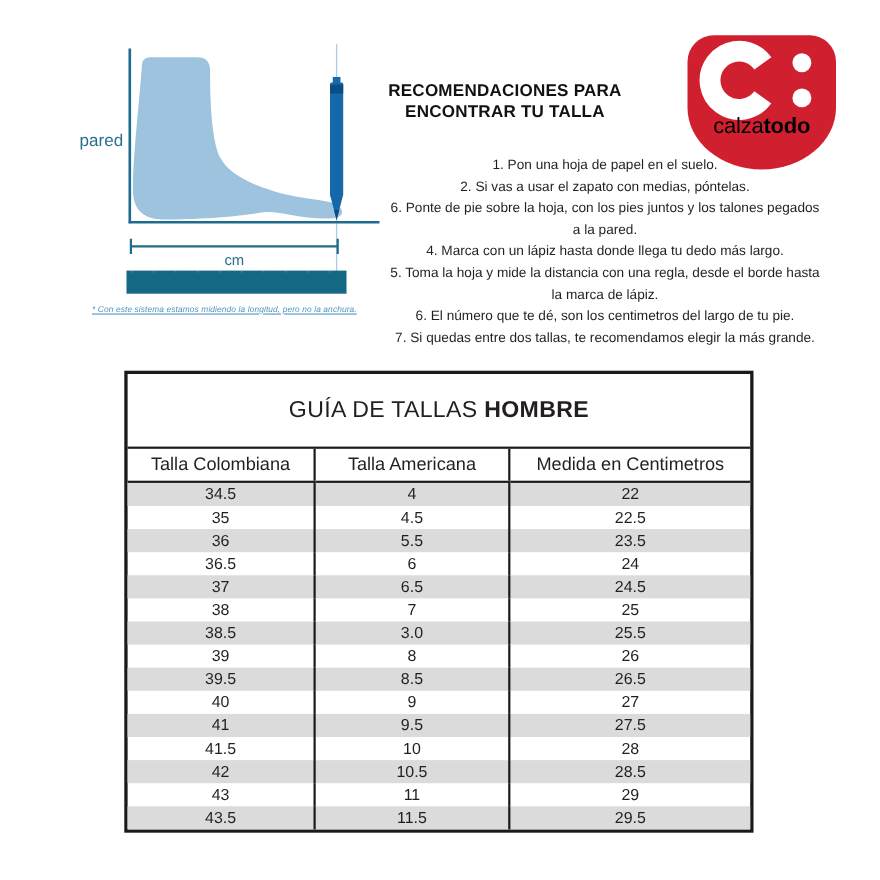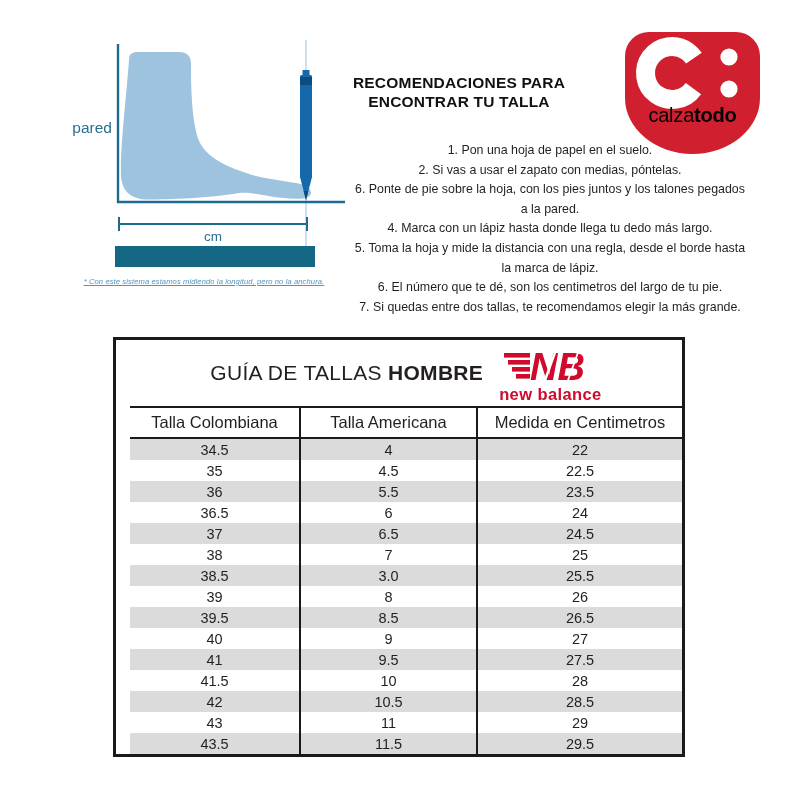--- a/index.html
+++ b/index.html
@@ -32,21 +32,21 @@
   }
   .badge-name{
     position:absolute;left:0;top:72px;width:100%;text-align:center;
     color:#000000;font-size:20px;letter-spacing:-.2px;
   }
   .badge-name .light{font-weight:400;}
   .badge-name .bold{font-weight:800;}
   
   .table-box{
     position:absolute;left:113px;top:337px;width:572px;
-    border:3px solid #1a1a1a;background:#fff;box-sizing:border-box;padding-left:14px;
+    border:3px solid #1a1a1a;background:#fff;box-sizing:border-box;
   }
   .table-title-row{
     height:66px;border-bottom:2px solid #1a1a1a;
     display:flex;align-items:center;justify-content:center;gap:16px;
   }
   .table-title{font-size:21px;letter-spacing:.3px;color:#231f20;}
   .table-title .bold{font-weight:bold;}
   .nb-logo{display:flex;flex-direction:column;align-items:center;margin-top:4px;}
   .nb-word{font-size:16.5px;font-weight:700;color:#cf0a2c;letter-spacing:.4px;margin-top:-2px;}
   table{border-collapse:collapse;width:100%;table-layout:fixed;}
@@ -139,34 +139,20 @@
   <div class="badge-name">
     <span class="light">calza</span><span class="bold">todo</span>
   </div>
 </div>
 
 <div class="table-box">
   <div class="table-title-row">
     <span class="table-title">
       <span>GUÍA DE TALLAS </span><span class="bold">HOMBRE</span>
     </span>
-    <span class="nb-logo">
-      <svg width="92" height="40" viewBox="0 0 92 40">
-        <g fill="#cf0a2c">
-          <rect x="0" y="6" width="26" height="4.6"></rect>
-          <rect x="4" y="13" width="22" height="4.6"></rect>
-          <rect x="8" y="20" width="18" height="4.6"></rect>
-          <rect x="12" y="27" width="14" height="4.6"></rect>
-          <text x="26" y="33" font-size="38" font-weight="900" font-style="italic" font-family="Liberation Sans, sans-serif">NB</text>
-        </g>
-        <line x1="40" y1="36" x2="53" y2="0" stroke="#ffffff" stroke-width="2.4"></line>
-        <line x1="63" y1="36" x2="76" y2="0" stroke="#ffffff" stroke-width="1.8"></line>
-      </svg>
-      <span class="nb-word">new balance</span>
-    </span>
   </div>
   <table>
     <colgroup>
         <col style="width:170px">
         <col style="width:177px">
         <col>
       </colgroup>
     <thead>
         <tr id="table-head-row">
           <th>Talla Colombiana</th>

